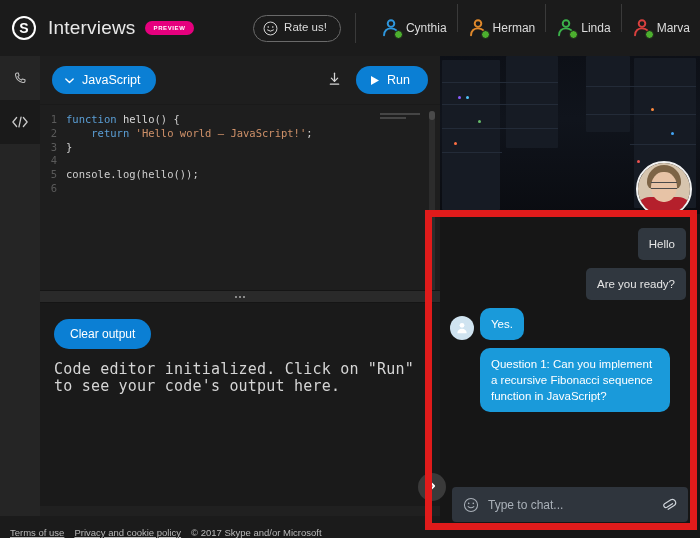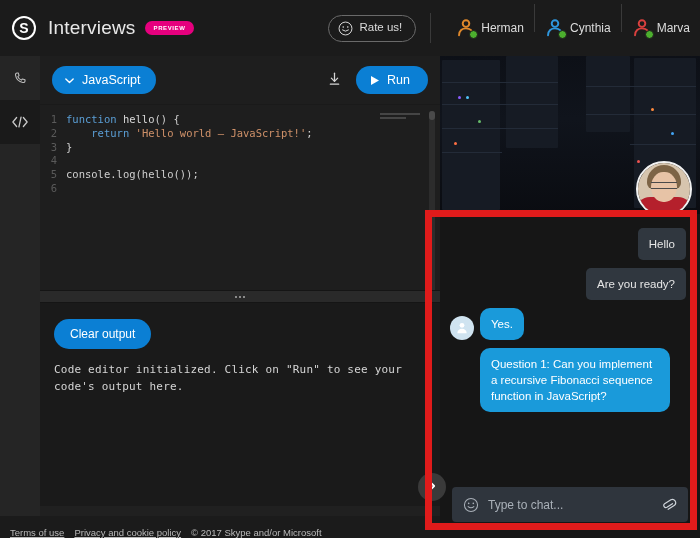--- a/index.html
+++ b/index.html
@@ -153,21 +153,21 @@
     position: relative;
   }
   .clear-btn {
     background: #0b7fd4; color: #ffffff; border: none;
     border-radius: 16px; padding: 8px 16px; font-size: 12px;
     cursor: pointer; font-family: inherit;
   }
   .output-text {
     margin-top: 12px; color: #d5d5d5;
     font-family: "DejaVu Sans Mono", monospace;
-    font-size: 11px; line-height: 17px; letter-spacing: .2px;
+    font-size: 15px; line-height: 17px; letter-spacing: .2px;
     max-width: 360px;
   }
 
   
   .right-col {
     position: absolute; left: 440px; top: 56px; right: 0; bottom: 0;
     background: #161616; overflow: hidden;
   }
   .video-stage {
     position: absolute; left: 0; top: 0; right: 0; height: 158px;
@@ -300,39 +300,49 @@
       <span>Rate us!</span>
     </button>
 
     <div class="topbar-div"></div>
 
     <div class="participants">
 
       <div class="participant">
         <span class="p-avatar">
           <svg width="22" height="22" viewBox="0 0 24 24">
-            <circle cx="12" cy="7.2" r="3.6" fill="none" stroke="#e0892b" stroke-width="2.1"></circle>
-            <path d="M4.4 20 C4.4 14.6 8 12.4 12 12.4 C16 12.4 19.6 14.6 19.6 20" fill="none" stroke="#e0892b" stroke-width="2.1" stroke-linecap="round"></path>
+            <circle cx="12" cy="7.2" r="3.6" fill="none" stroke="#2e97de" stroke-width="2.1"></circle>
+            <path d="M4.4 20 C4.4 14.6 8 12.4 12 12.4 C16 12.4 19.6 14.6 19.6 20" fill="none" stroke="#2e97de" stroke-width="2.1" stroke-linecap="round"></path>
           </svg>
           <span class="p-dot"></span>
         </span>
-        <span class="p-name">Herman</span>
+        <span class="p-name">Cynthia</span>
       </div>
 
       <div class="participant">
         <span class="p-avatar">
           <svg width="22" height="22" viewBox="0 0 24 24">
-            <circle cx="12" cy="7.2" r="3.6" fill="none" stroke="#2e97de" stroke-width="2.1"></circle>
-            <path d="M4.4 20 C4.4 14.6 8 12.4 12 12.4 C16 12.4 19.6 14.6 19.6 20" fill="none" stroke="#2e97de" stroke-width="2.1" stroke-linecap="round"></path>
+            <circle cx="12" cy="7.2" r="3.6" fill="none" stroke="#e0892b" stroke-width="2.1"></circle>
+            <path d="M4.4 20 C4.4 14.6 8 12.4 12 12.4 C16 12.4 19.6 14.6 19.6 20" fill="none" stroke="#e0892b" stroke-width="2.1" stroke-linecap="round"></path>
           </svg>
           <span class="p-dot"></span>
         </span>
-        <span class="p-name">Cynthia</span>
-      </div>
-
+        <span class="p-name">Herman</span>
+      </div>
+
+      <div class="participant">
+        <span class="p-avatar">
+          <svg width="22" height="22" viewBox="0 0 24 24">
+            <circle cx="12" cy="7.2" r="3.6" fill="none" stroke="#3bb24a" stroke-width="2.1"></circle>
+            <path d="M4.4 20 C4.4 14.6 8 12.4 12 12.4 C16 12.4 19.6 14.6 19.6 20" fill="none" stroke="#3bb24a" stroke-width="2.1" stroke-linecap="round"></path>
+          </svg>
+          <span class="p-dot"></span>
+        </span>
+        <span class="p-name">Linda</span>
+      </div>
 
       <div class="participant">
         <span class="p-avatar">
           <svg width="22" height="22" viewBox="0 0 24 24">
             <circle cx="12" cy="7.2" r="3.6" fill="none" stroke="#d9403e" stroke-width="2.1"></circle>
             <path d="M4.4 20 C4.4 14.6 8 12.4 12 12.4 C16 12.4 19.6 14.6 19.6 20" fill="none" stroke="#d9403e" stroke-width="2.1" stroke-linecap="round"></path>
           </svg>
           <span class="p-dot"></span>
         </span>
         <span class="p-name">Marva</span>

